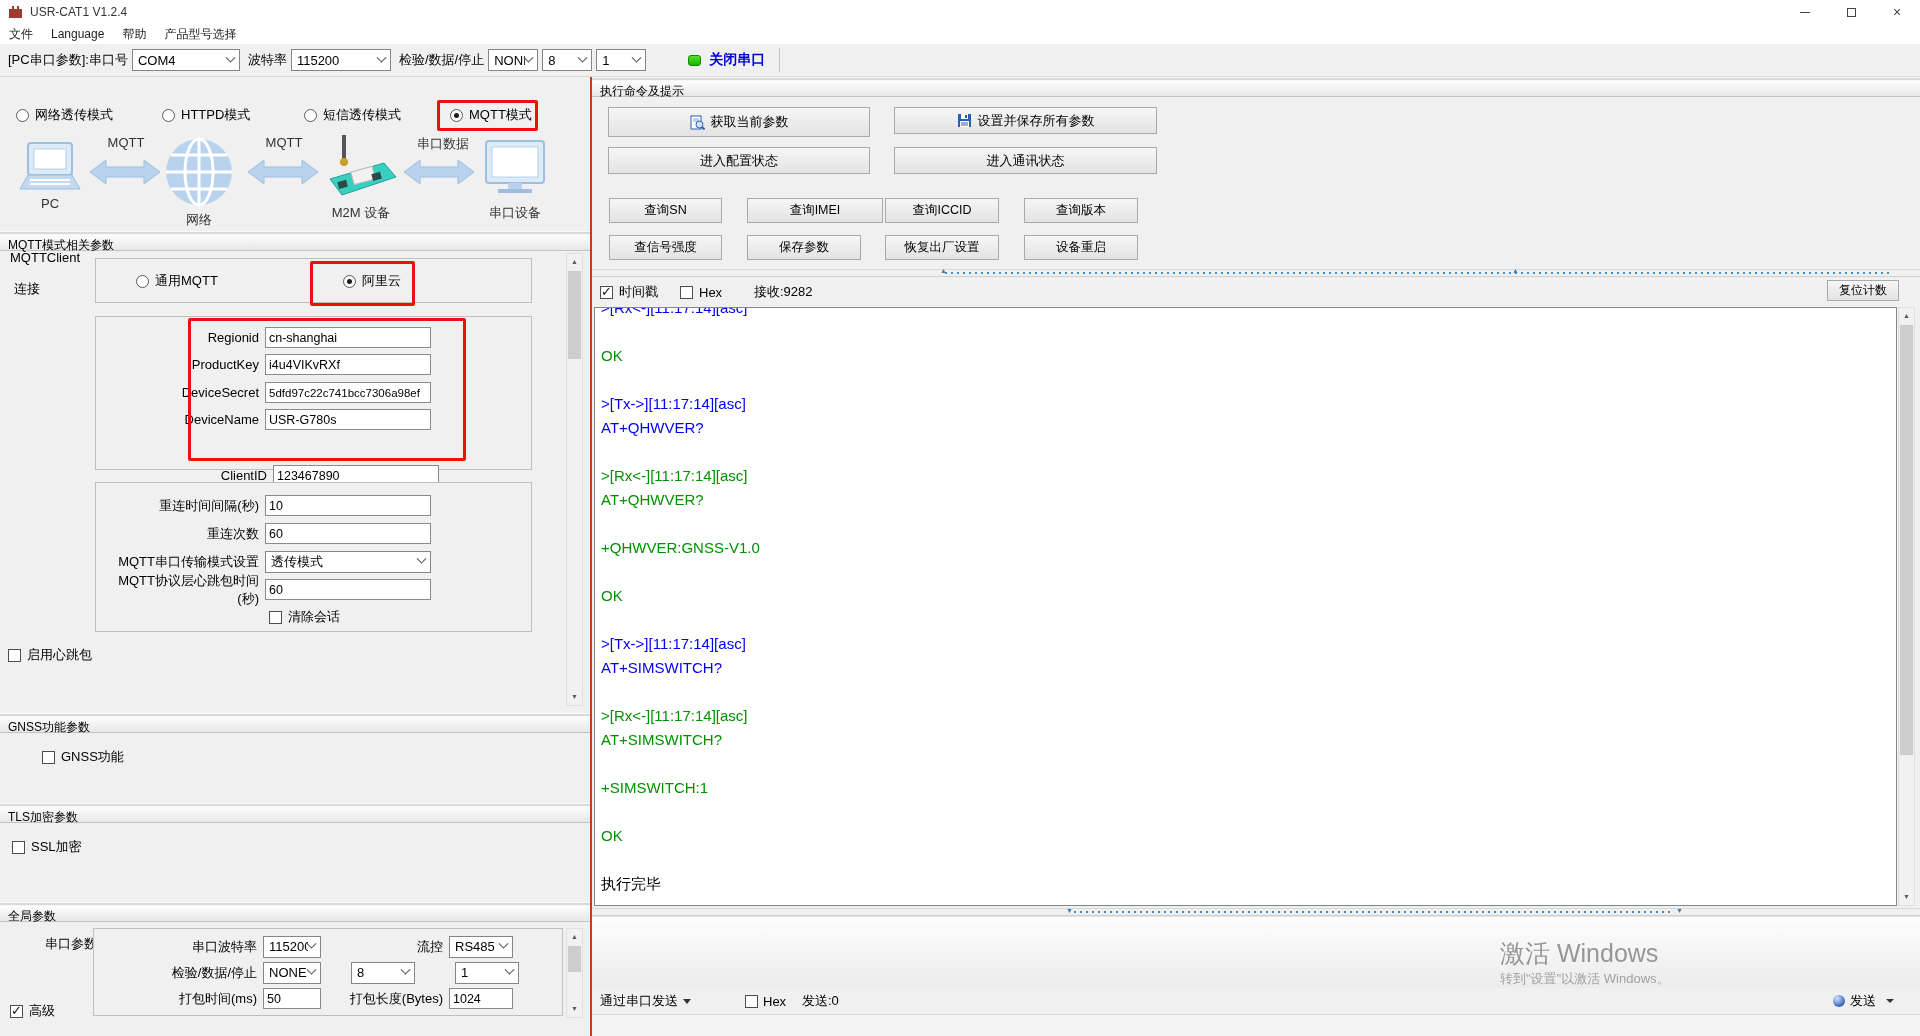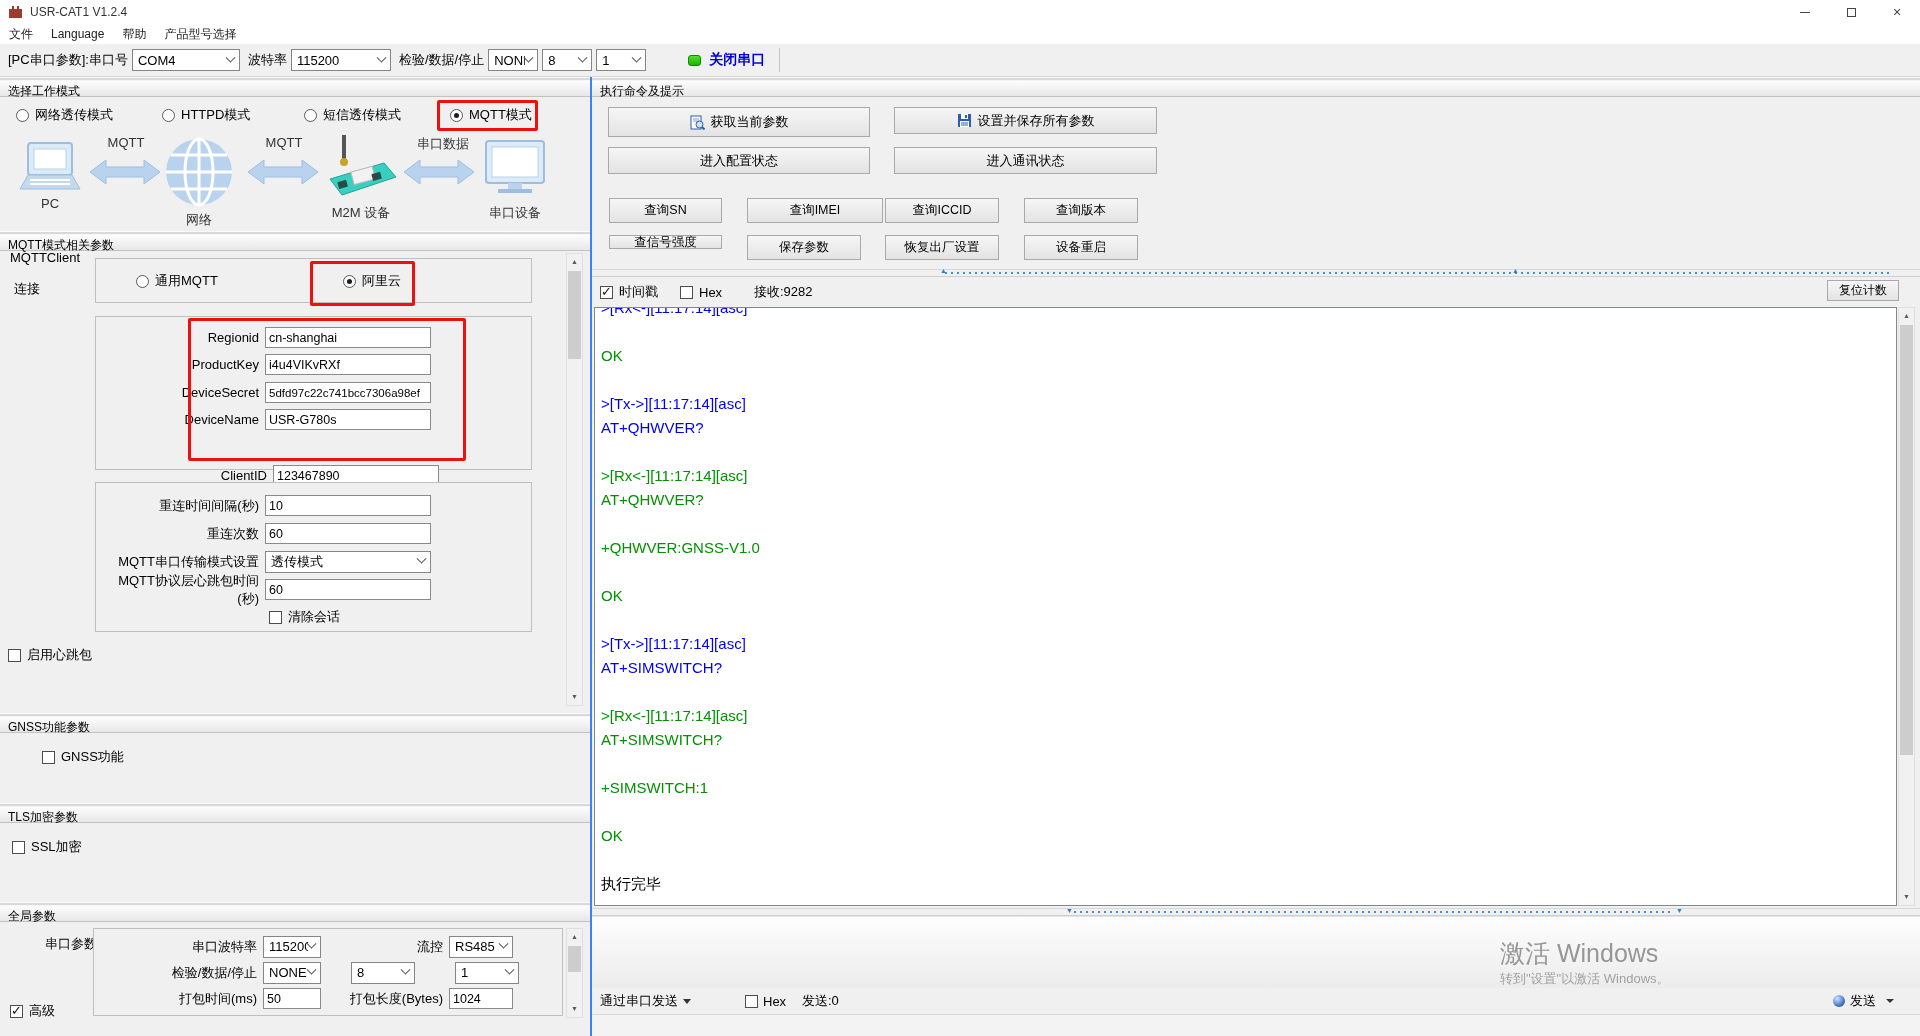--- a/index.html
+++ b/index.html
@@ -1,21 +1,21 @@
 <!DOCTYPE html>
 <html><head>
 <meta charset="utf-8">
 <style>
   * { box-sizing: border-box; margin: 0; padding: 0; }
   html,body { width:1920px; height:1036px; }
   body {
     font-family: "Liberation Sans", "DejaVu Sans", sans-serif;
     font-size: 13px; color:#000; background:#e8e8e8; overflow:hidden;
   }
-  .window { position:relative; width:1920px; height:1036px; background:#3b82f6; outline:1px solid #9a9a9a; }
+  .window { position:relative; width:1920px; height:1036px; background:#c2410c; outline:1px solid #9a9a9a; }
 
   
   .titlebar { position:absolute; top:0; left:0; right:0; height:24px; background:#fff; display:flex; align-items:center; }
   .app-icon { width:15px; height:14px; margin-left:8px; }
   .title-text { margin-left:7px; font-size:12px; color:#333; }
   .win-controls { margin-left:auto; display:flex; height:24px; }
   .win-btn { width:46px; height:24px; display:flex; align-items:center; justify-content:center; color:#444; }
   .min-glyph { width:10px; height:1px; background:#444; }
   .max-glyph { width:9px; height:9px; border:1px solid #444; }
   .close-glyph { font-size:14px; line-height:1; }
@@ -157,21 +157,20 @@
       <span class="val">1</span>
         <span class="chev"></span>
     </div>
     <div class="led"></div>
     <button class="close-port-btn">关闭串口</button>
     <div class="tb-sep"></div>
   </div>
 
   <div class="left-panel">
 
-    <div class="sec-header" style="top:3px;">选择工作模式</div>
 
     <div class="opt" style="left:16px; top:28px;">
       <span class="radio"></span>
       <span>网络透传模式</span>
     </div>
     <div class="opt" style="left:162px; top:28px;">
       <span class="radio"></span>
       <span>HTTPD模式</span>
     </div>
     <div class="opt" style="left:304px; top:28px;">
@@ -413,21 +412,21 @@
     <button class="btn small" style="left:155px; top:121px; width:136px; height:25px;">
       <span>查询IMEI</span>
     </button>
     <button class="btn small" style="left:293px; top:121px; width:114px; height:25px;">
       <span>查询ICCID</span>
     </button>
     <button class="btn small" style="left:432px; top:121px; width:114px; height:25px;">
       <span>查询版本</span>
     </button>
 
-    <button class="btn small" style="left:17px; top:158px; width:113px; height:14px;">
+    <button class="btn small" style="left:17px; top:158px; width:113px; height:25px;">
       <span>查信号强度</span>
     </button>
     <button class="btn small" style="left:155px; top:158px; width:114px; height:25px;">
       <span>保存参数</span>
     </button>
     <button class="btn small" style="left:293px; top:158px; width:114px; height:25px;">
       <span>恢复出厂设置</span>
     </button>
     <button class="btn small" style="left:432px; top:158px; width:114px; height:25px;">
       <span>设备重启</span>

